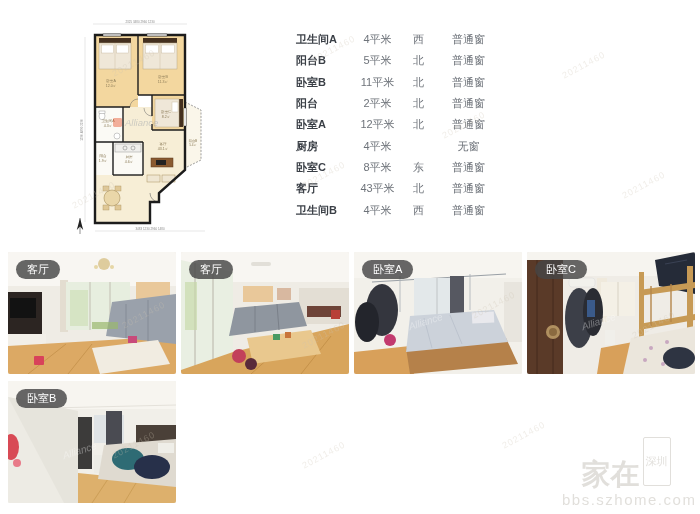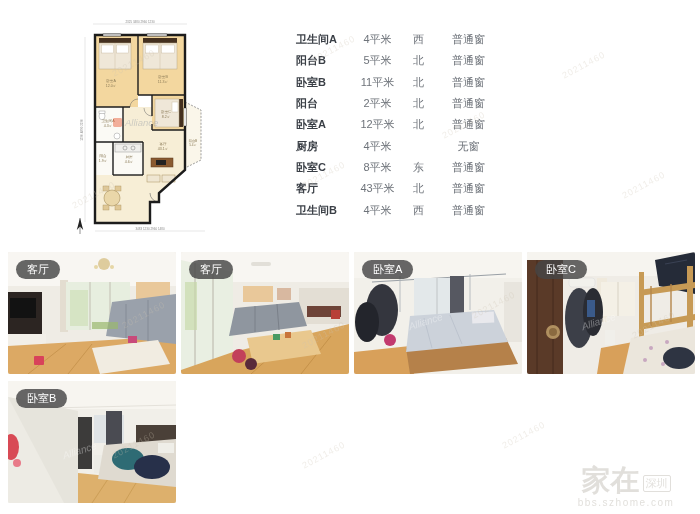--- a/index.html
+++ b/index.html
@@ -51,24 +51,24 @@
   }
 
   
   .sitemark{
     position:absolute;right:10px;bottom:6px;width:128px;text-align:center;
     color:rgba(180,174,165,0.40);pointer-events:none;
   }
   .sitemark .logo-row{display:flex;align-items:flex-end;justify-content:center;gap:3px;}
   .sitemark .logo-big{font-size:29px;line-height:1;font-weight:bold;font-family:"DejaVu Serif","Liberation Serif",serif;}
   .sitemark .logo-city{
-    font-size:11px;line-height:1;padding:2px 2px;margin-bottom:3px;
+    font-size:11px;line-height:1;padding:18px 2px;margin-bottom:3px;
     border:1px solid rgba(180,174,165,0.40);border-radius:2px;
   }
-  .sitemark .logo-url{font-size:10px;letter-spacing:1.5px;margin-top:2px;}
+  .sitemark .logo-url{font-size:15px;letter-spacing:1.5px;margin-top:2px;}
 </style>
 </head>
 <body>
 
 <div class="floorplan">
   <svg viewBox="0 0 160 228" xmlns="http://www.w3.org/2000/svg">
 
     <g>
       <line x1="18" y1="12" x2="112" y2="12" stroke="#aaa" stroke-width="0.3"></line>
       <text x="65" y="10.6" font-size="3" fill="#8a8a8a" text-anchor="middle">2325        3480        2960        1230</text>

